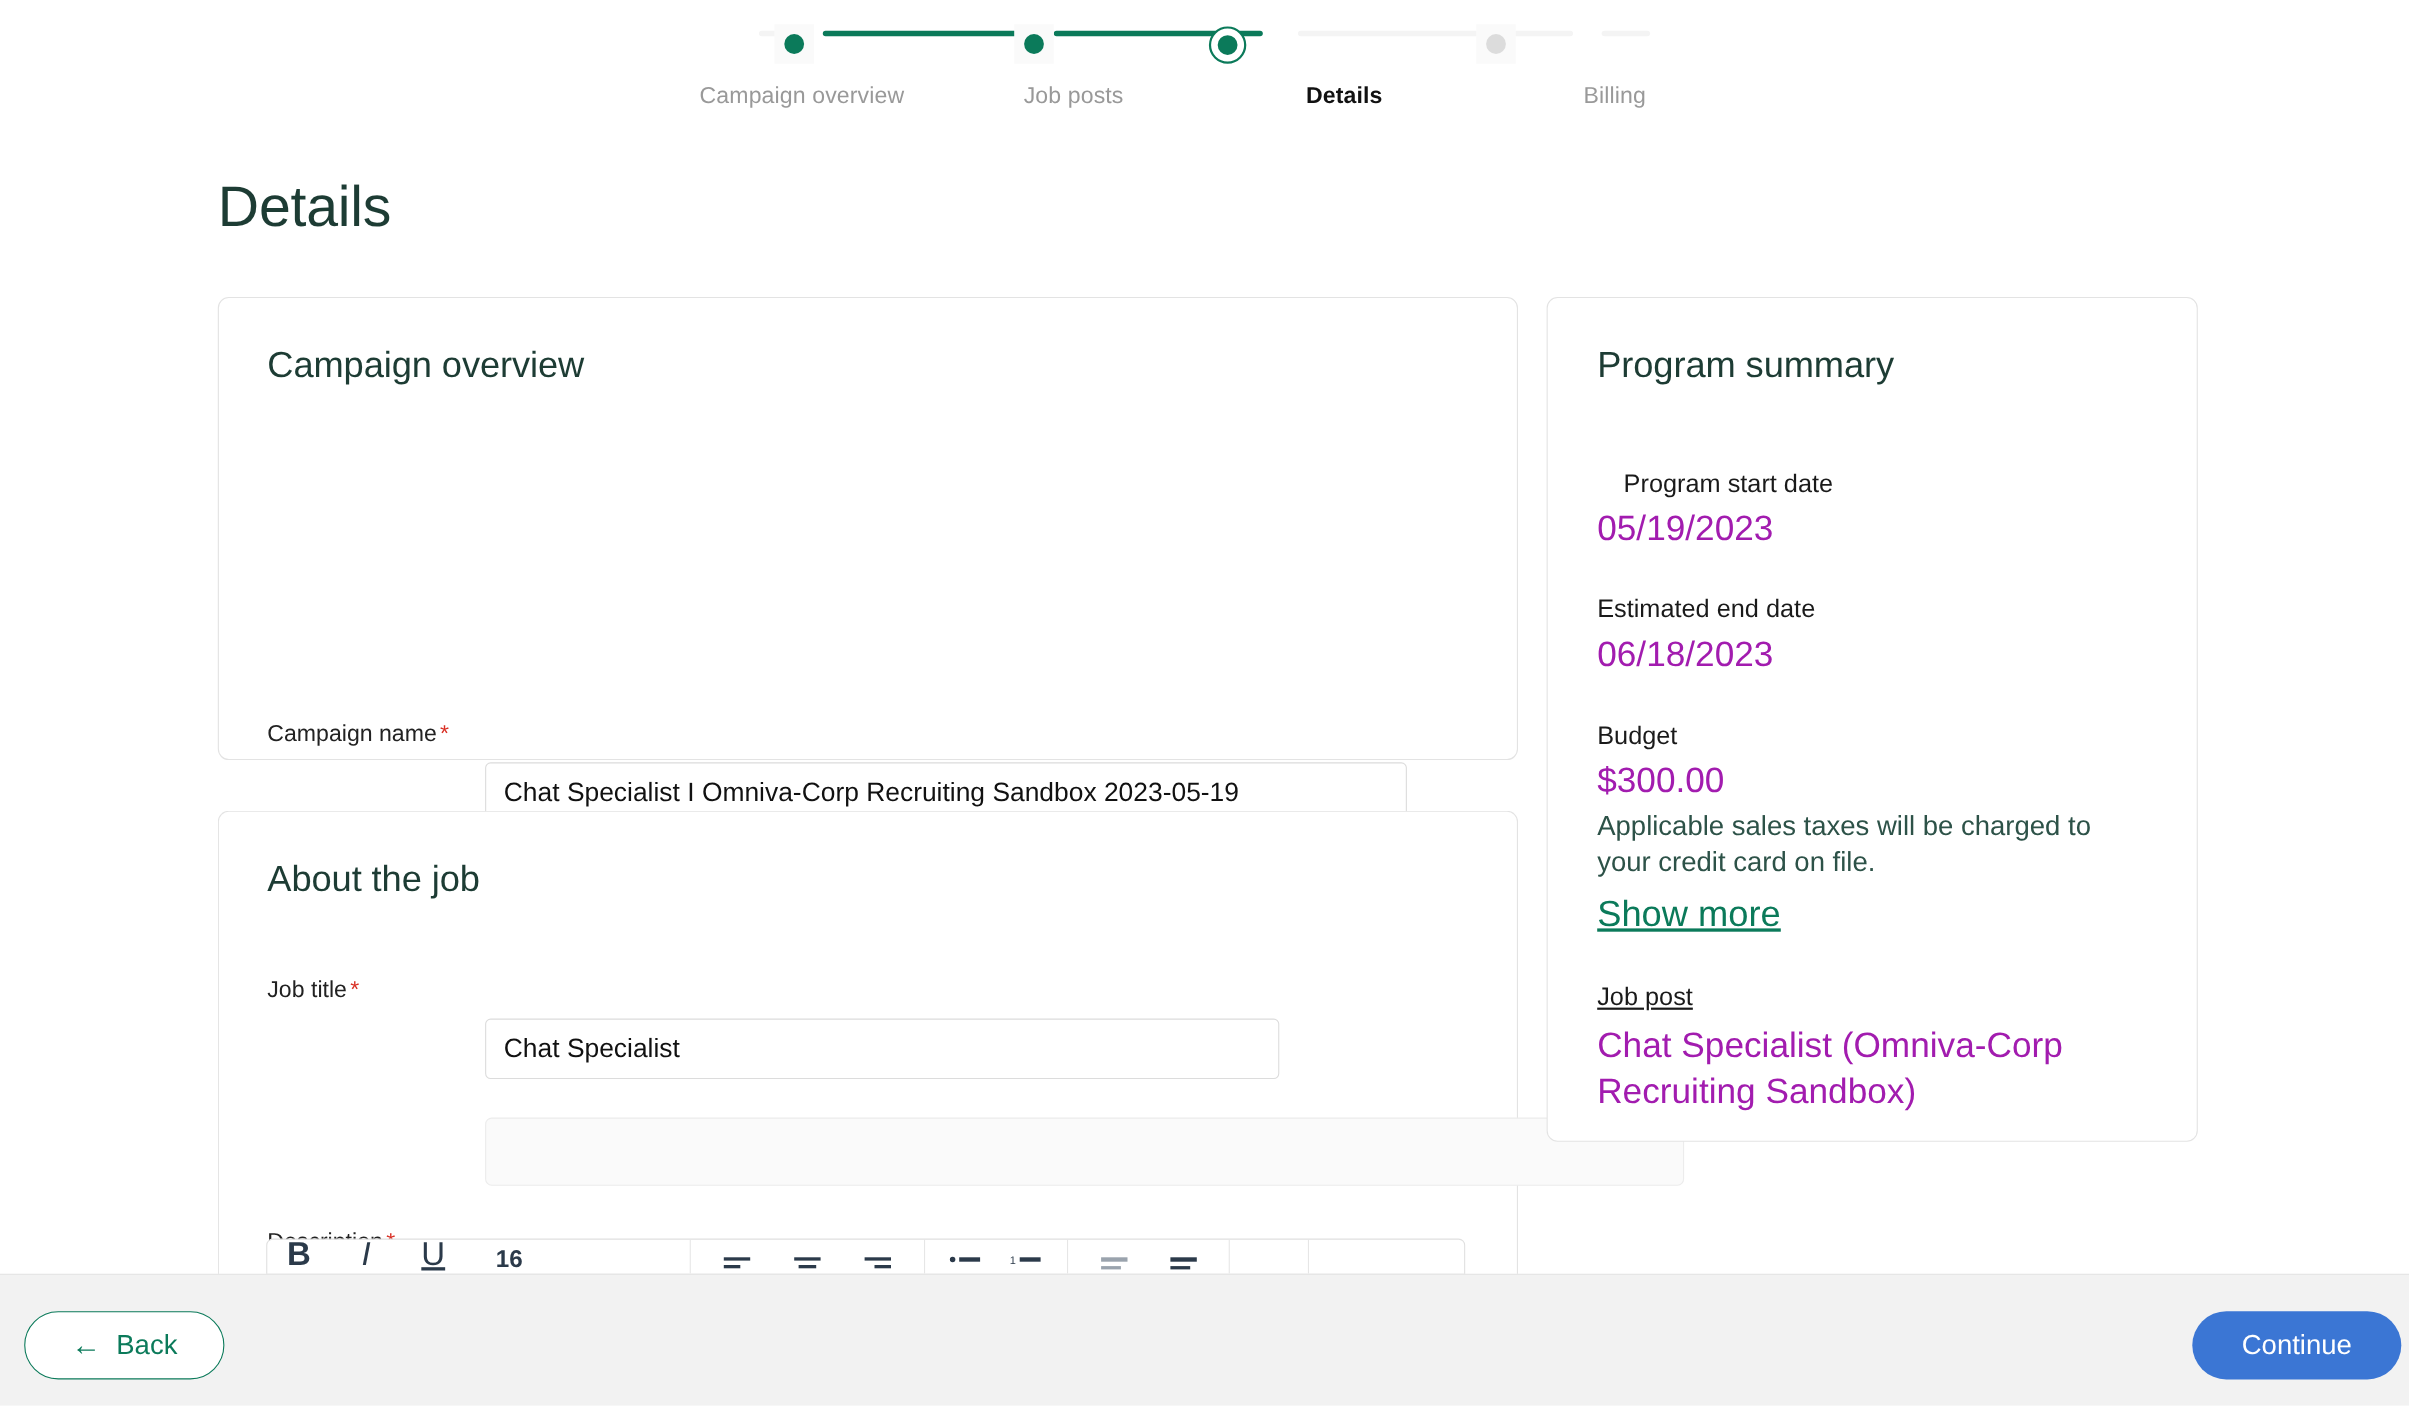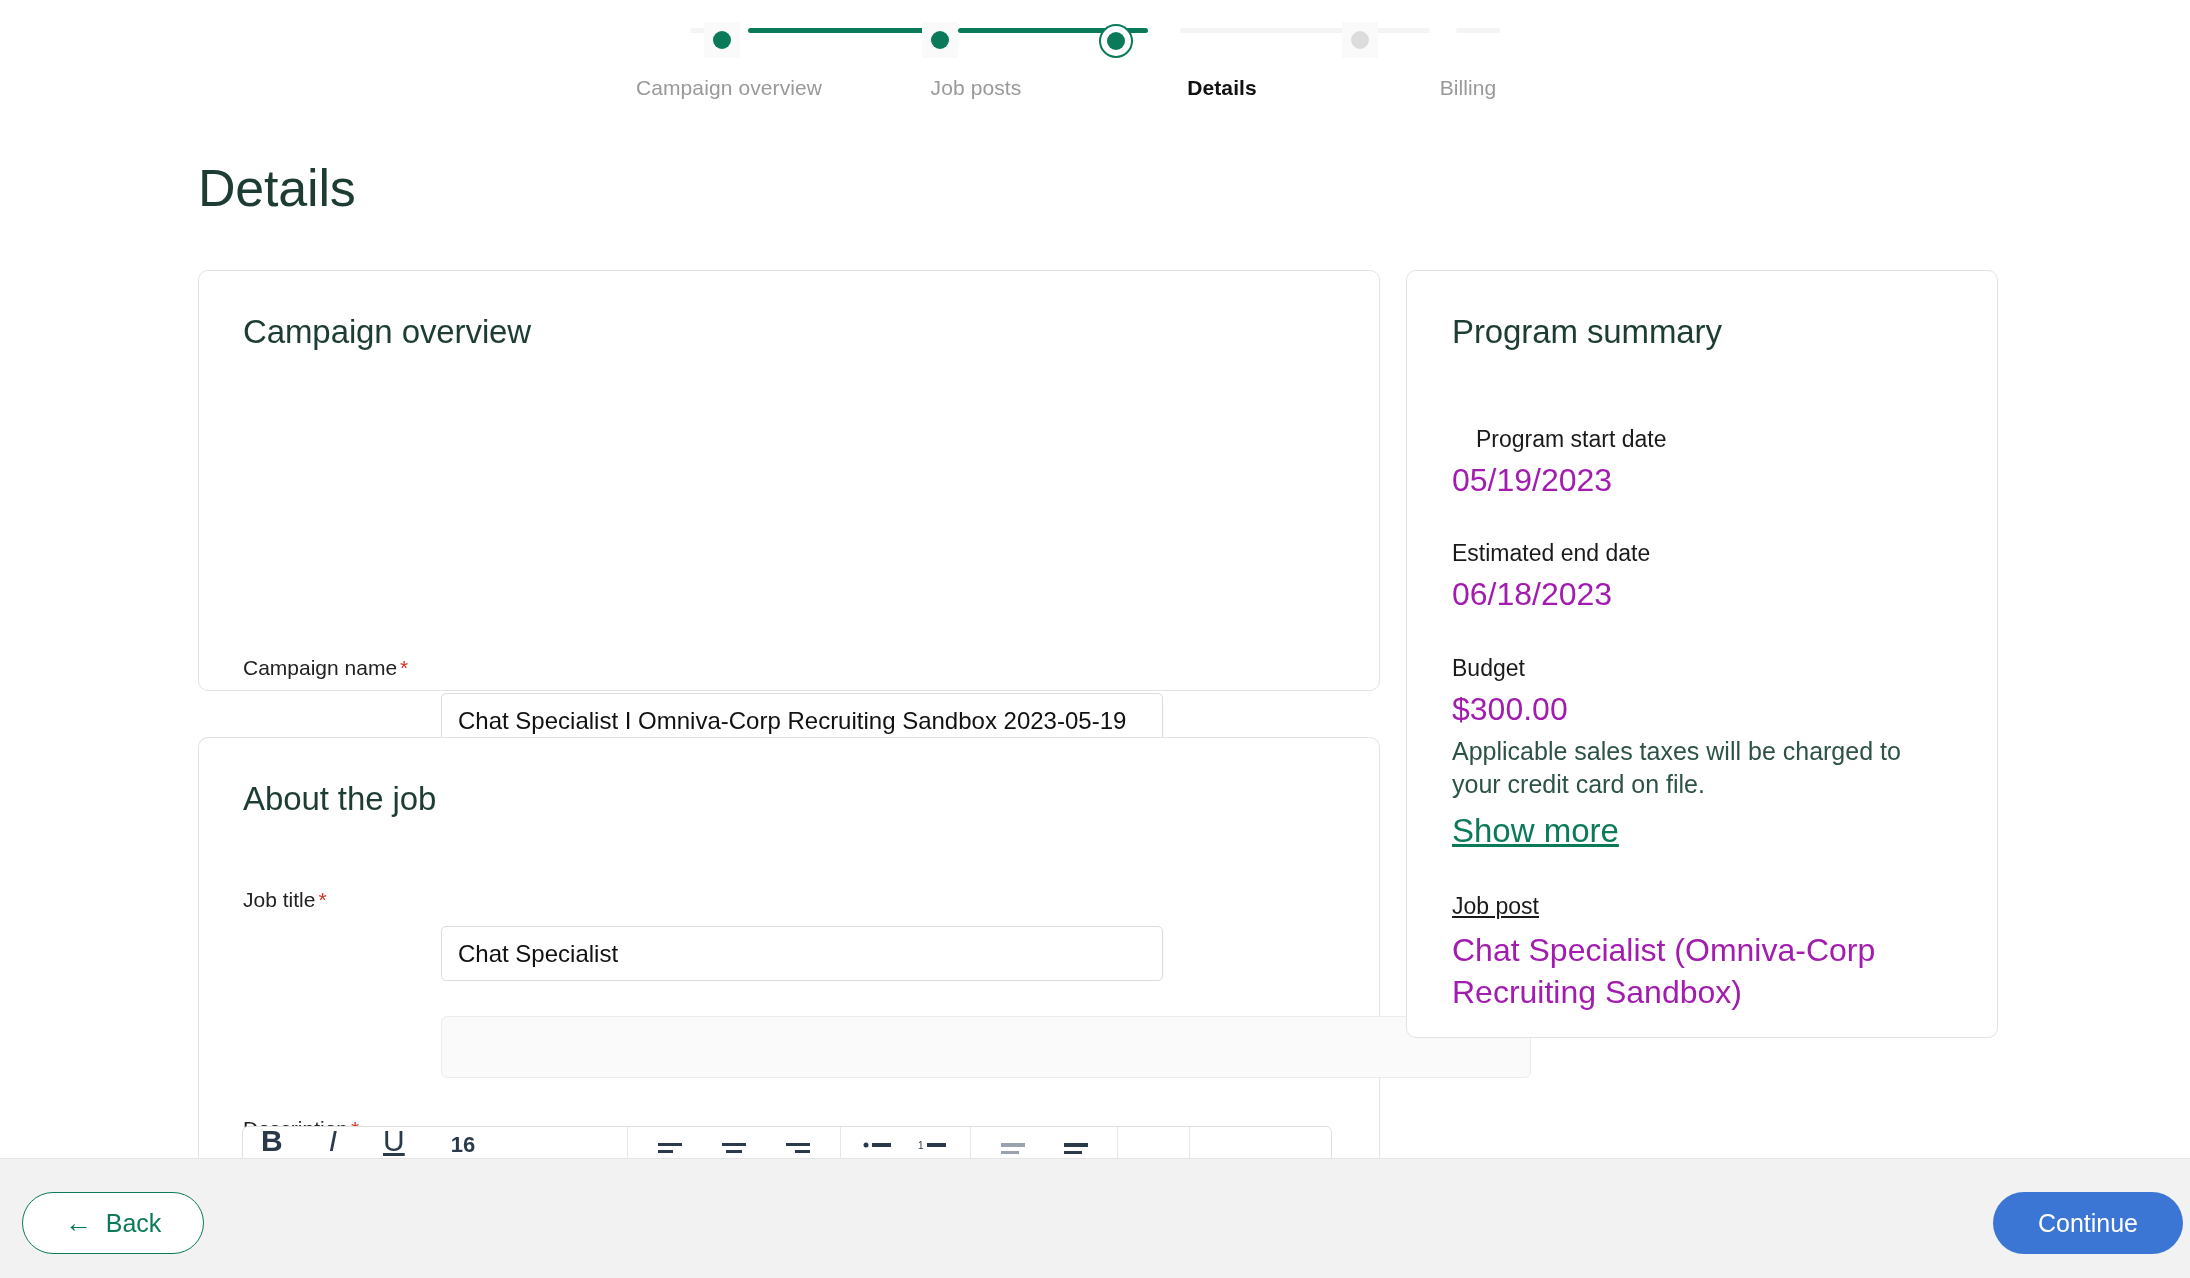--- a/index.html
+++ b/index.html
@@ -111,21 +111,21 @@
 
   <div class="page-title">Details</div>
 
   <div class="card" style="left:198px;top:270px;width:1182px;height:421px;">
     <div class="card-title" style="position:absolute;left:44px;top:42px;">Campaign overview</div>
 
     <div style="position:absolute;left:44px;top:385px;display:flex;align-items:baseline;">
       <span class="field-label">Campaign name</span>
       <span class="req">*</span>
     </div>
-    <div class="input" style="position:absolute;left:242px;top:422px;width:722px;">Chat Specialist I Omniva-Corp Recruiting Sandbox 2023-05-19</div>
+    <div class="input" style="position:absolute;left:242px;top:422px;width:838px;">Chat Specialist I Omniva-Corp Recruiting Sandbox 2023-05-19</div>
     <div class="helper" style="position:absolute;left:44px;top:492px;">For internal use only</div>
 
     <div style="position:absolute;left:44px;top:549px;display:flex;align-items:baseline;">
       <span class="field-label">Company</span>
       <span class="req">*</span>
     </div>
     <div class="input" style="position:absolute;left:242px;top:587px;width:722px;">Omniva-Corp Recruiting Sandbox</div>
   </div>
 
   <div class="card" style="left:198px;top:737px;width:1182px;height:480px;border-bottom:none;border-radius:10px 10px 0 0;">

